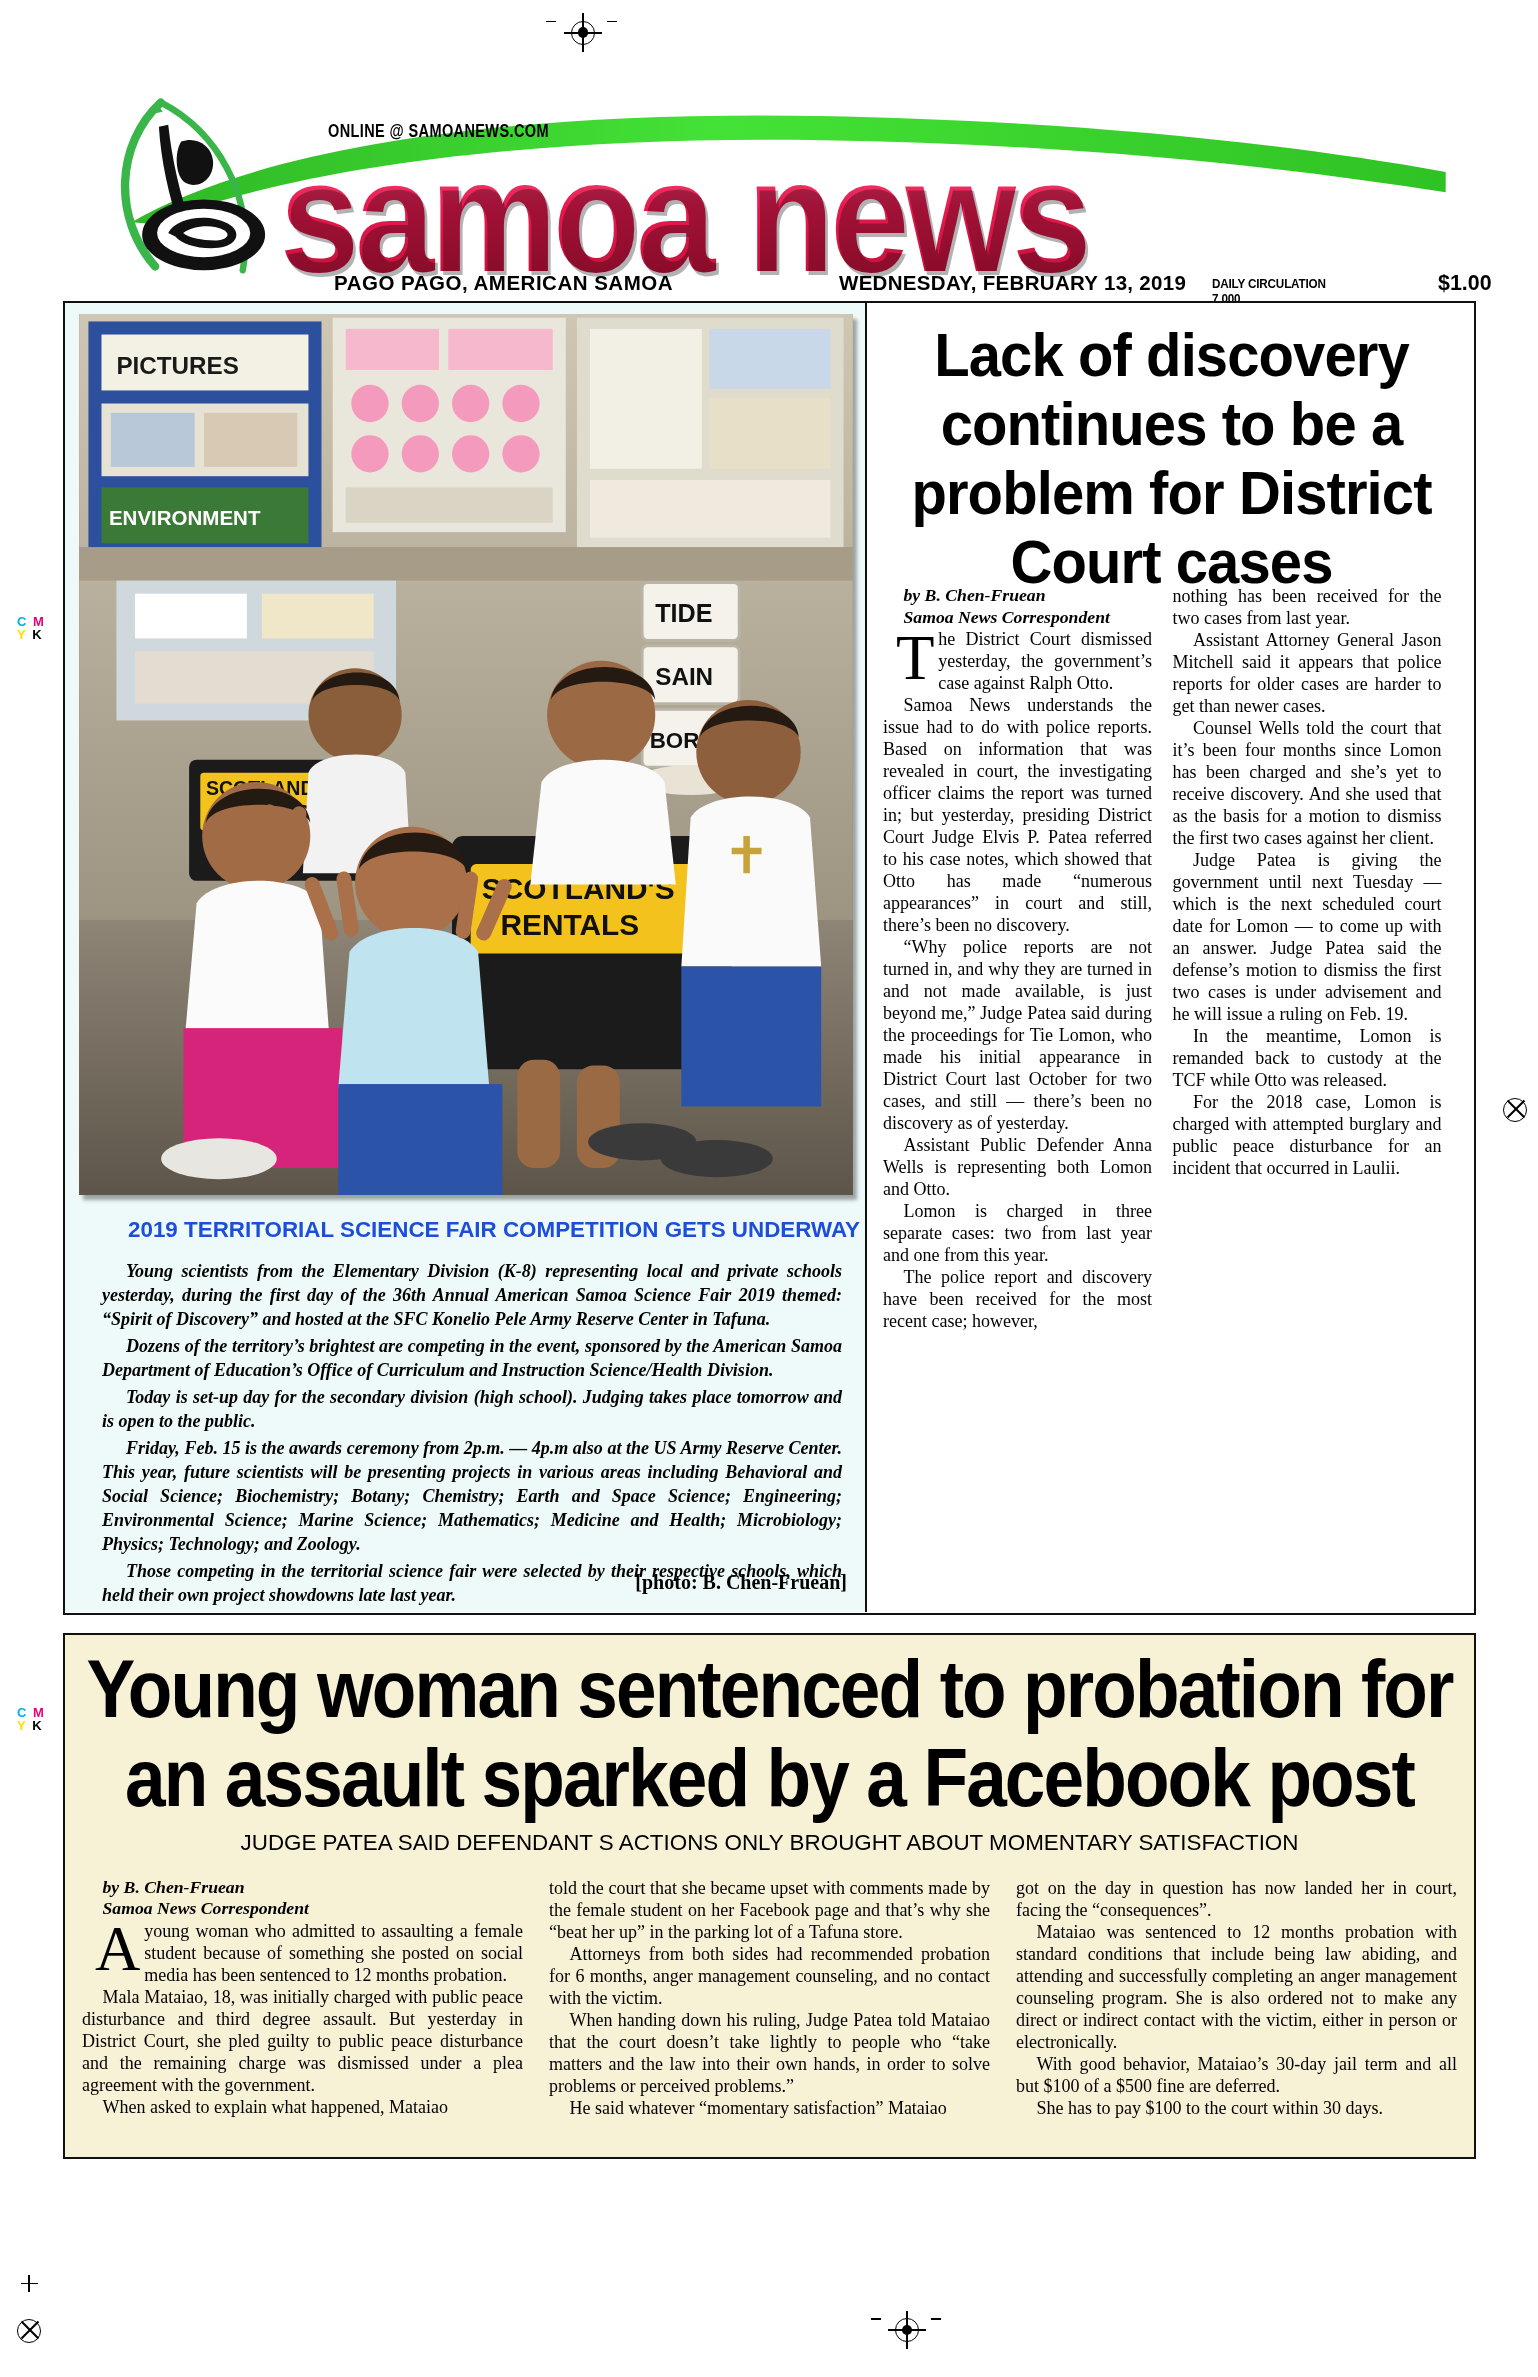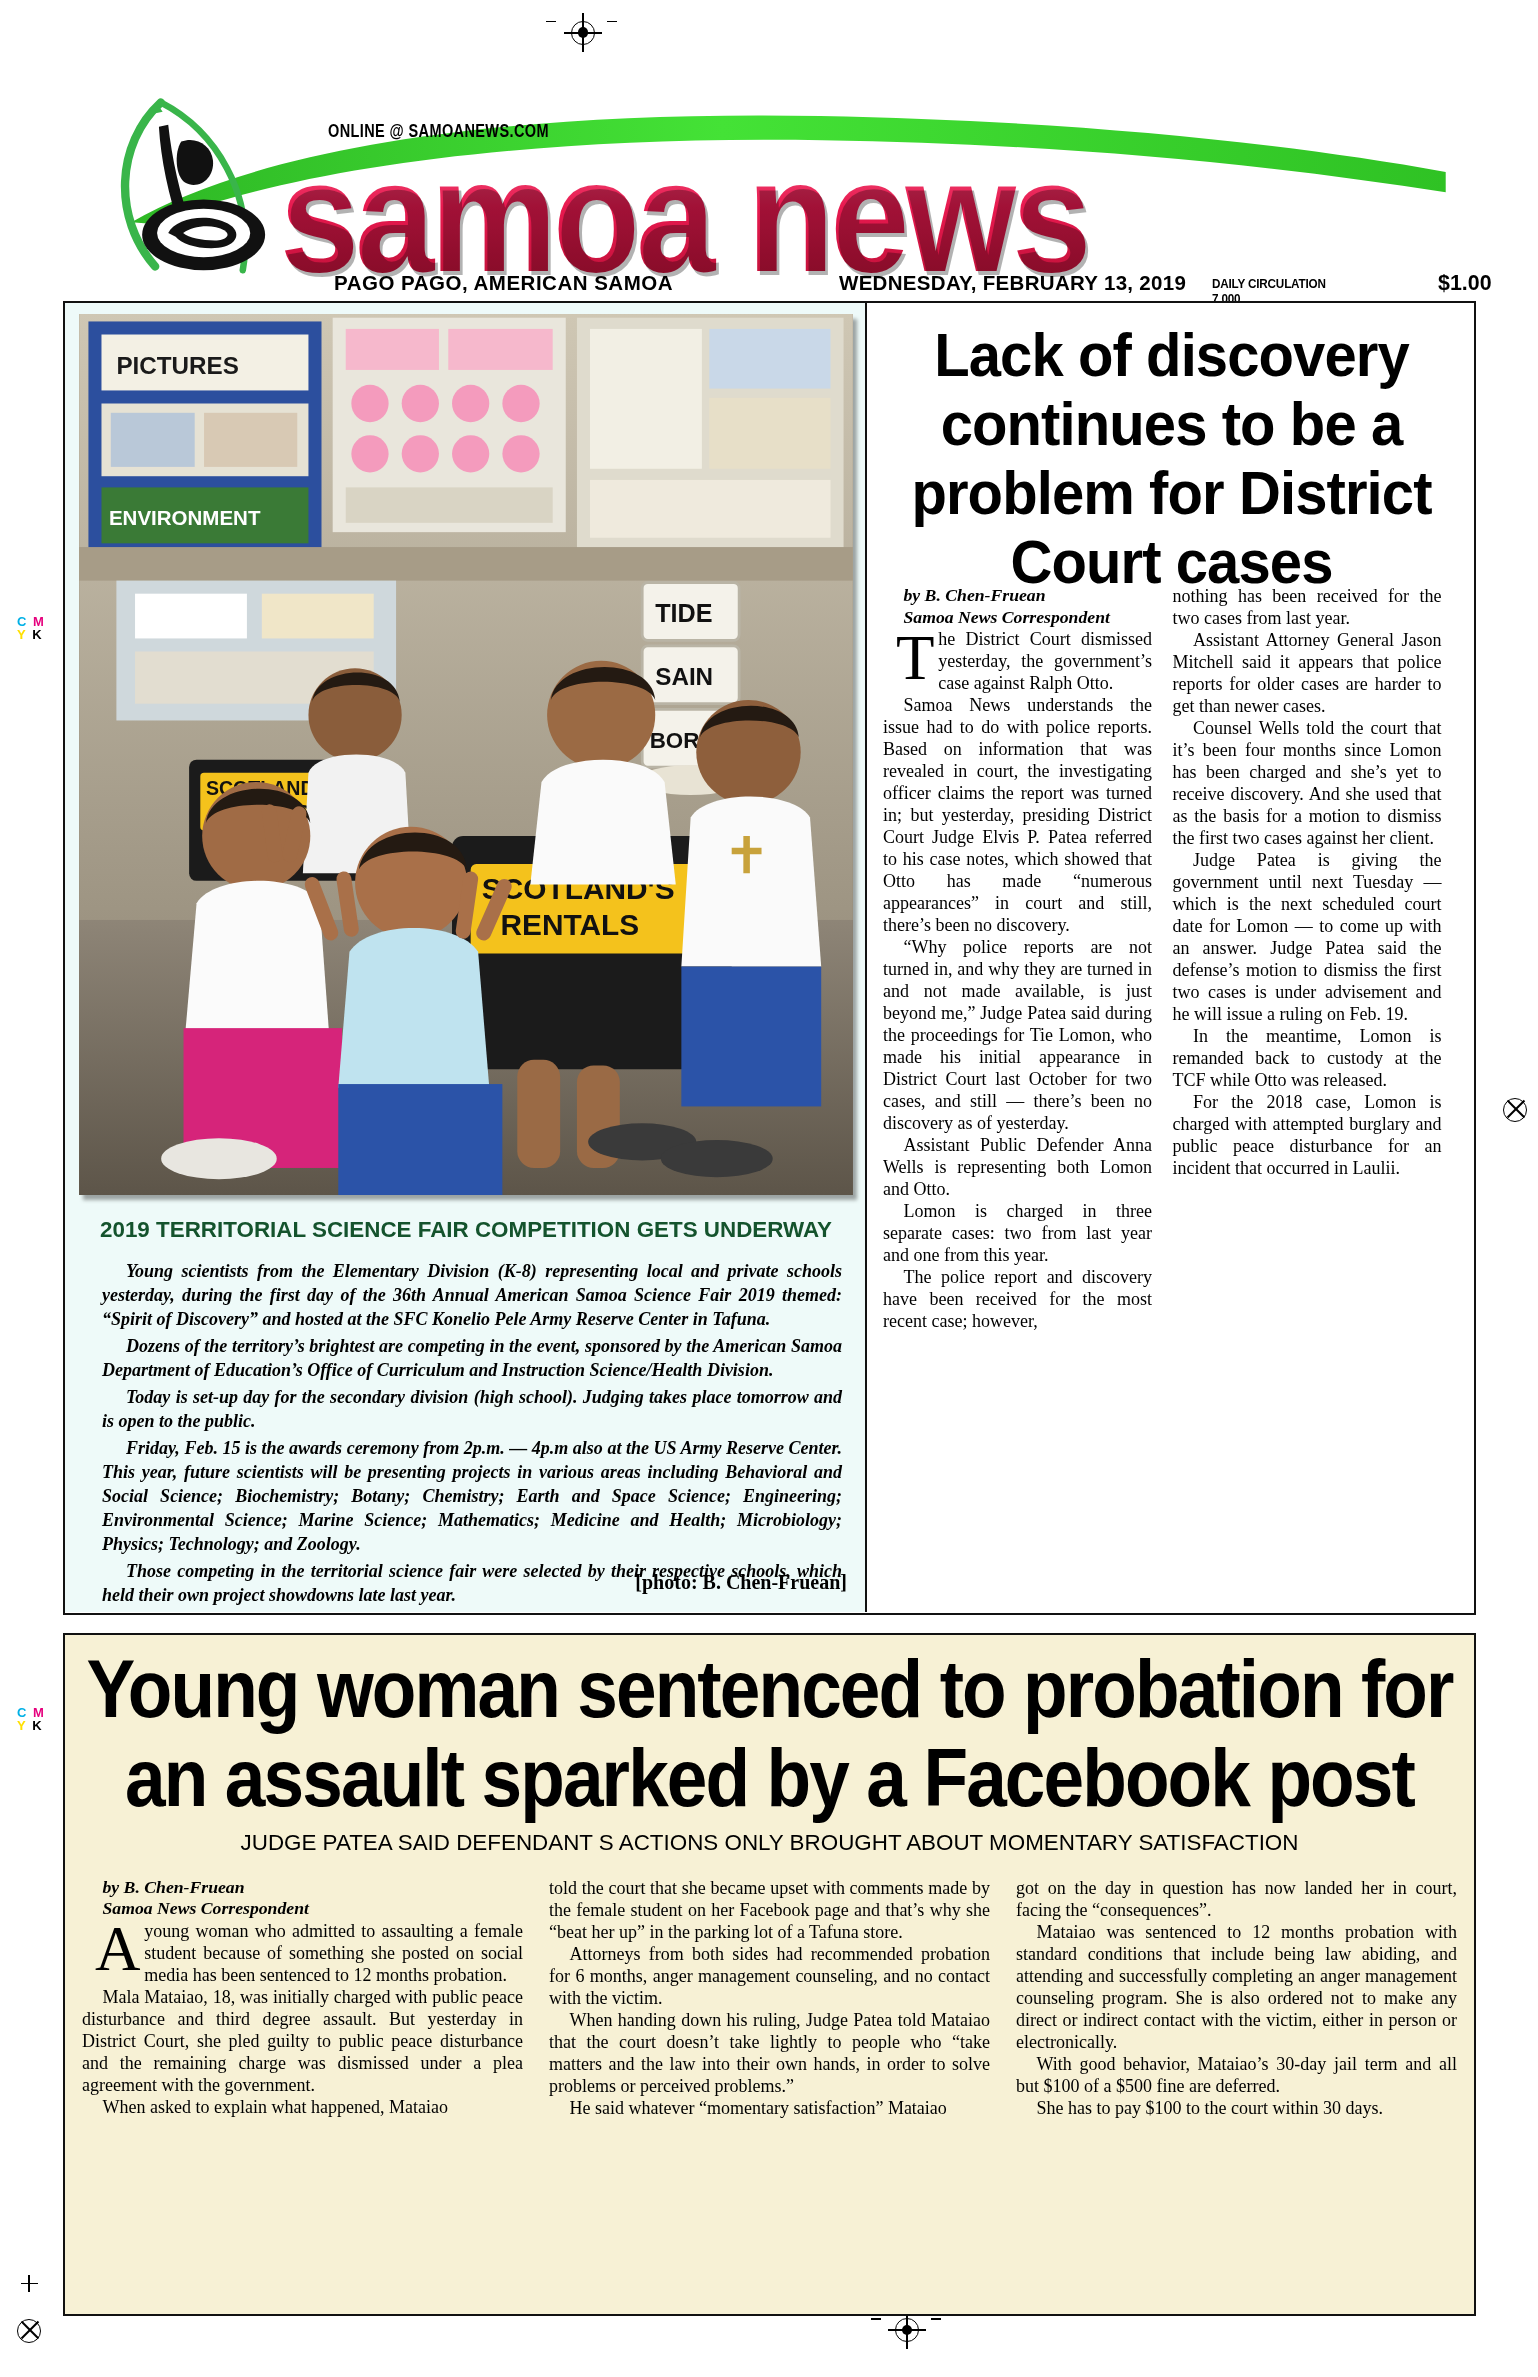--- a/index.html
+++ b/index.html
@@ -191,21 +191,22 @@
   }
   .photo-caption-head {
     position: absolute;
     left: 0; top: 914px;
     width: 802px;
     text-align: center;
     font-family: "Liberation Sans", sans-serif;
     font-weight: bold;
     font-size: 22.4px;
     letter-spacing: 0px;
-    color: #14532d;
+    color: #1d4ed8;
+    padding-left: 28px;
   }
   .photo-cutline {
     position: absolute;
     left: 34px; top: 953px;
     width: 746px;
     font-family: "Liberation Serif", serif;
     font-style: italic;
     font-weight: bold;
     font-size: 18px;
     line-height: 24px;
@@ -274,21 +275,21 @@
     font-size: 63px;
     line-height: 52px;
     font-weight: normal;
     padding: 3.7px 3.7px 0 13px;
   }
 
   
   #bottom-block {
     position: absolute;
     left: 63px; top: 1633px;
-    width: 1413px; height: 683px;
+    width: 1413px; height: 526px;
     border: 2.8px solid #111;
     box-sizing: border-box;
     background: #f7f1d5;
     padding: 5.6px 17px 0 17px;
   }
   .headline-2 {
     font-family: "Liberation Sans", sans-serif;
     font-weight: bold;
     font-size: 73px;
     line-height: 80px;

